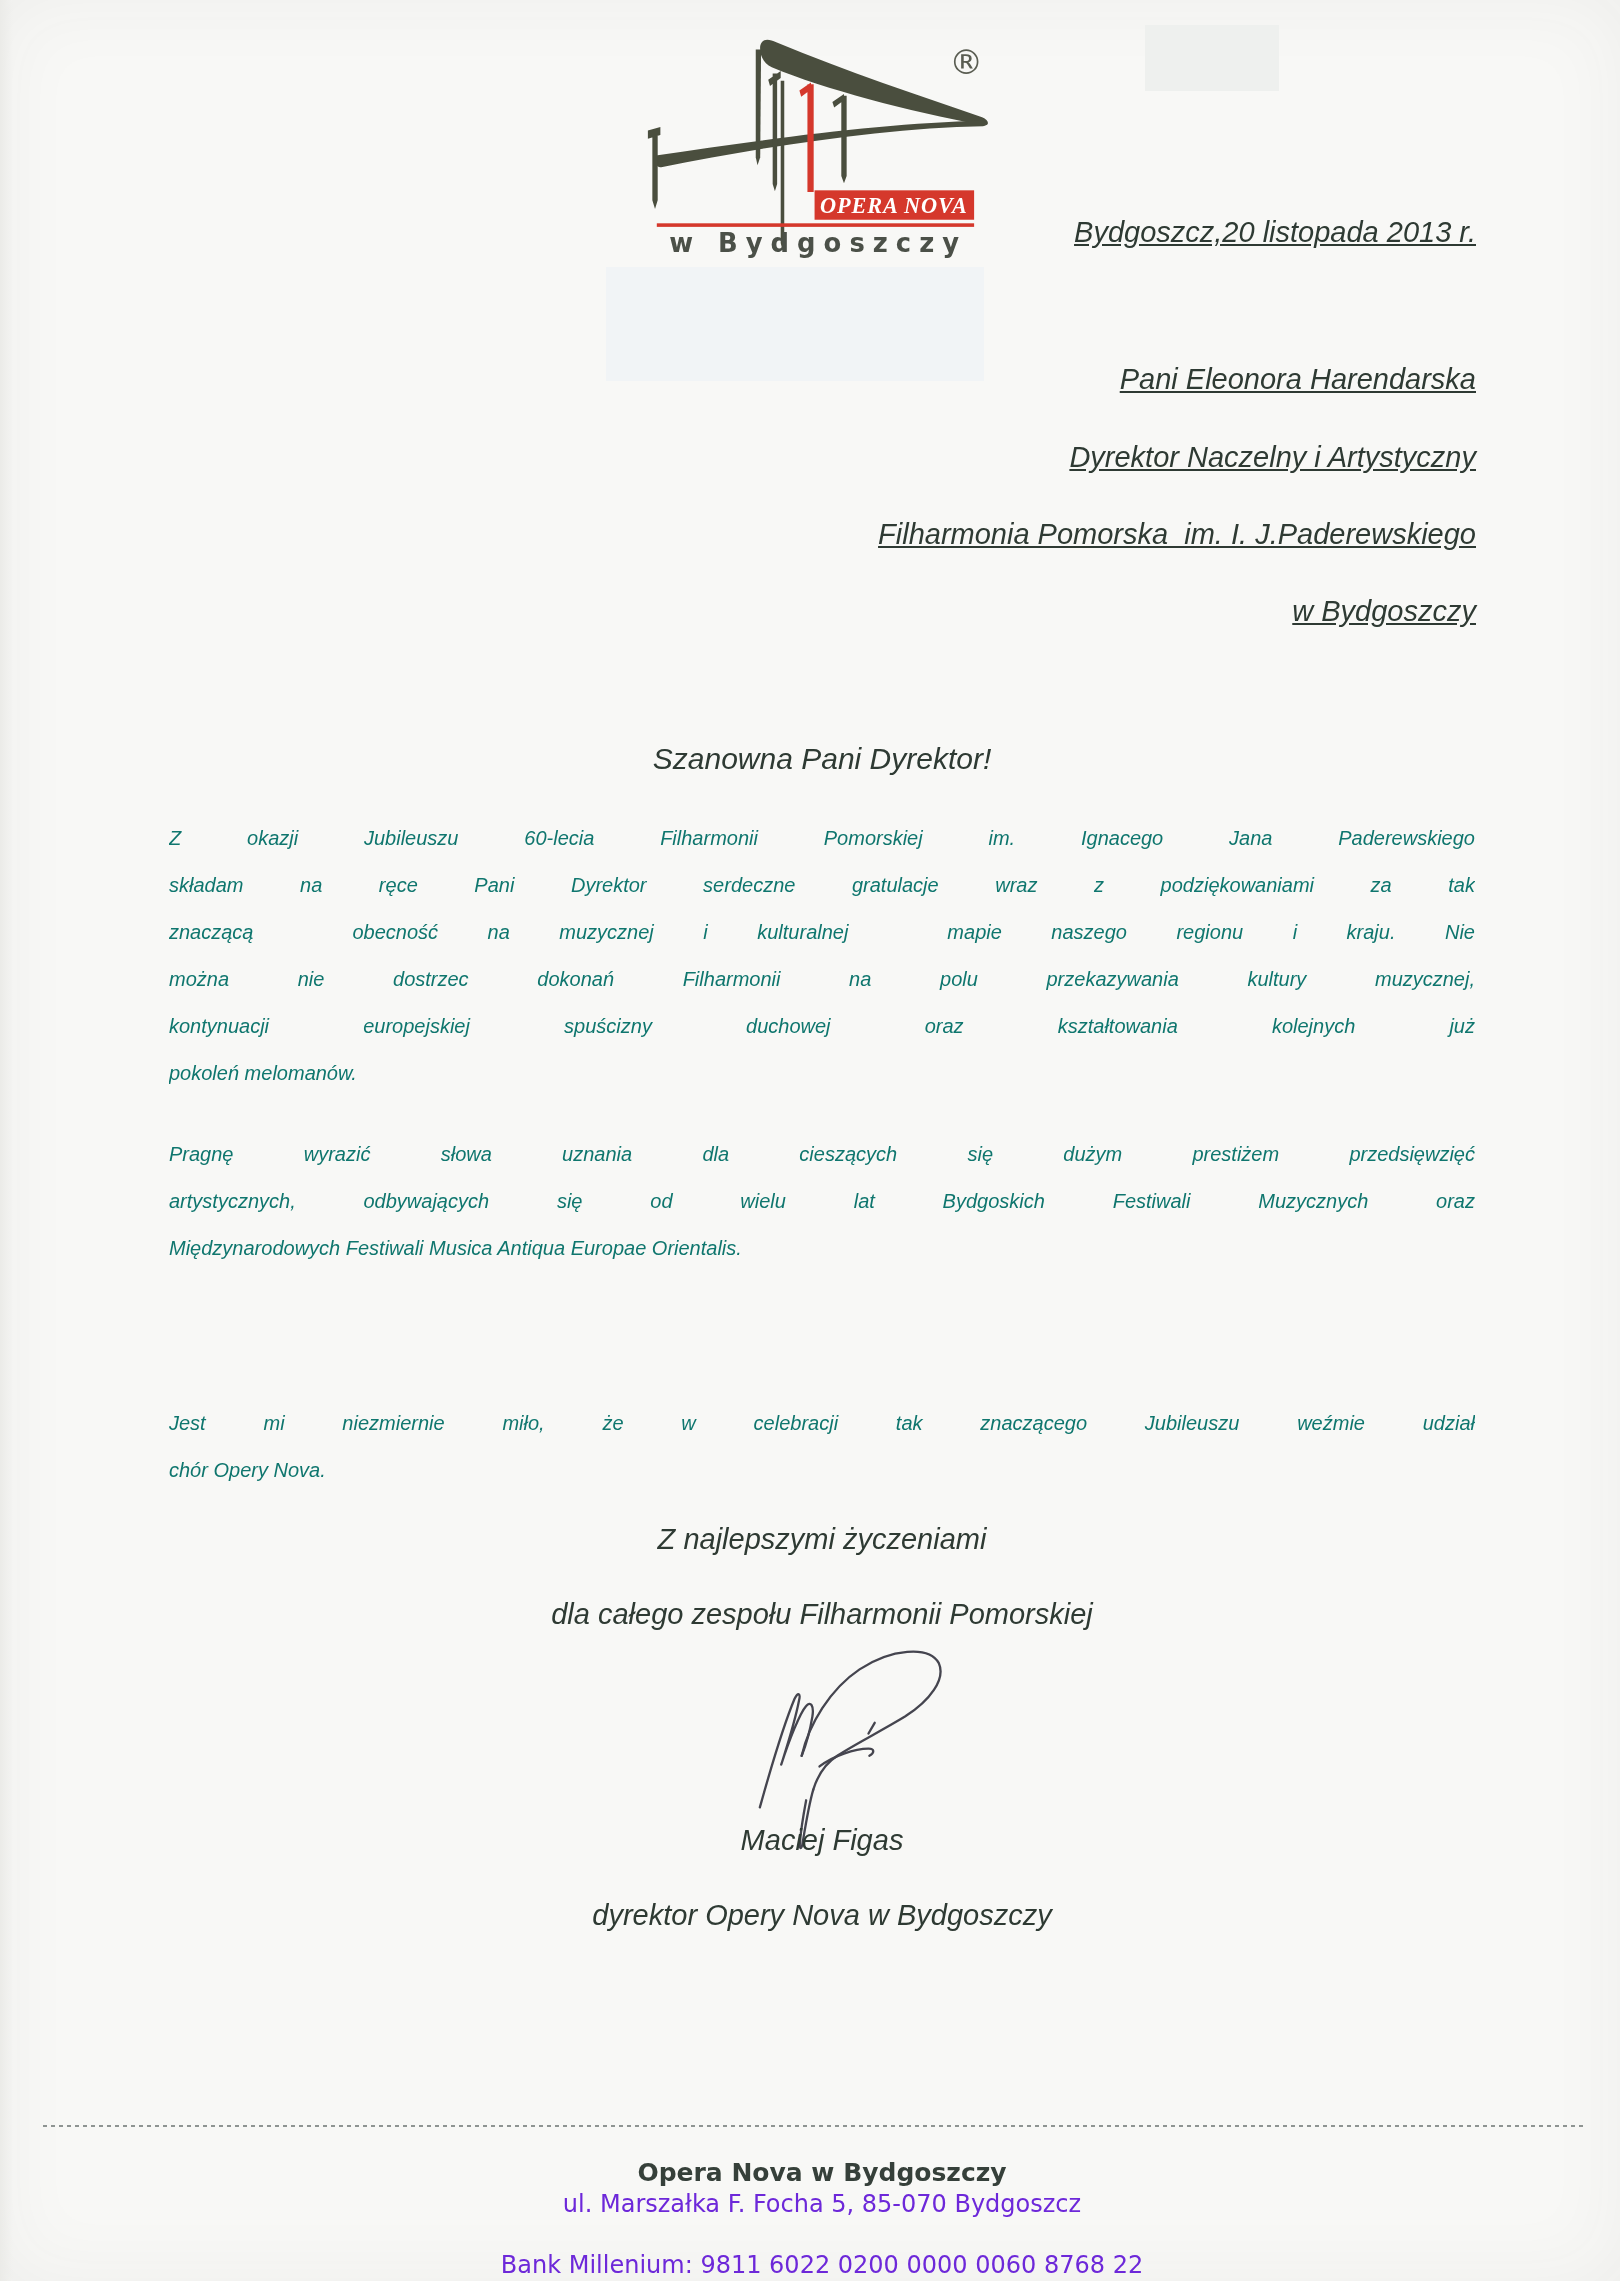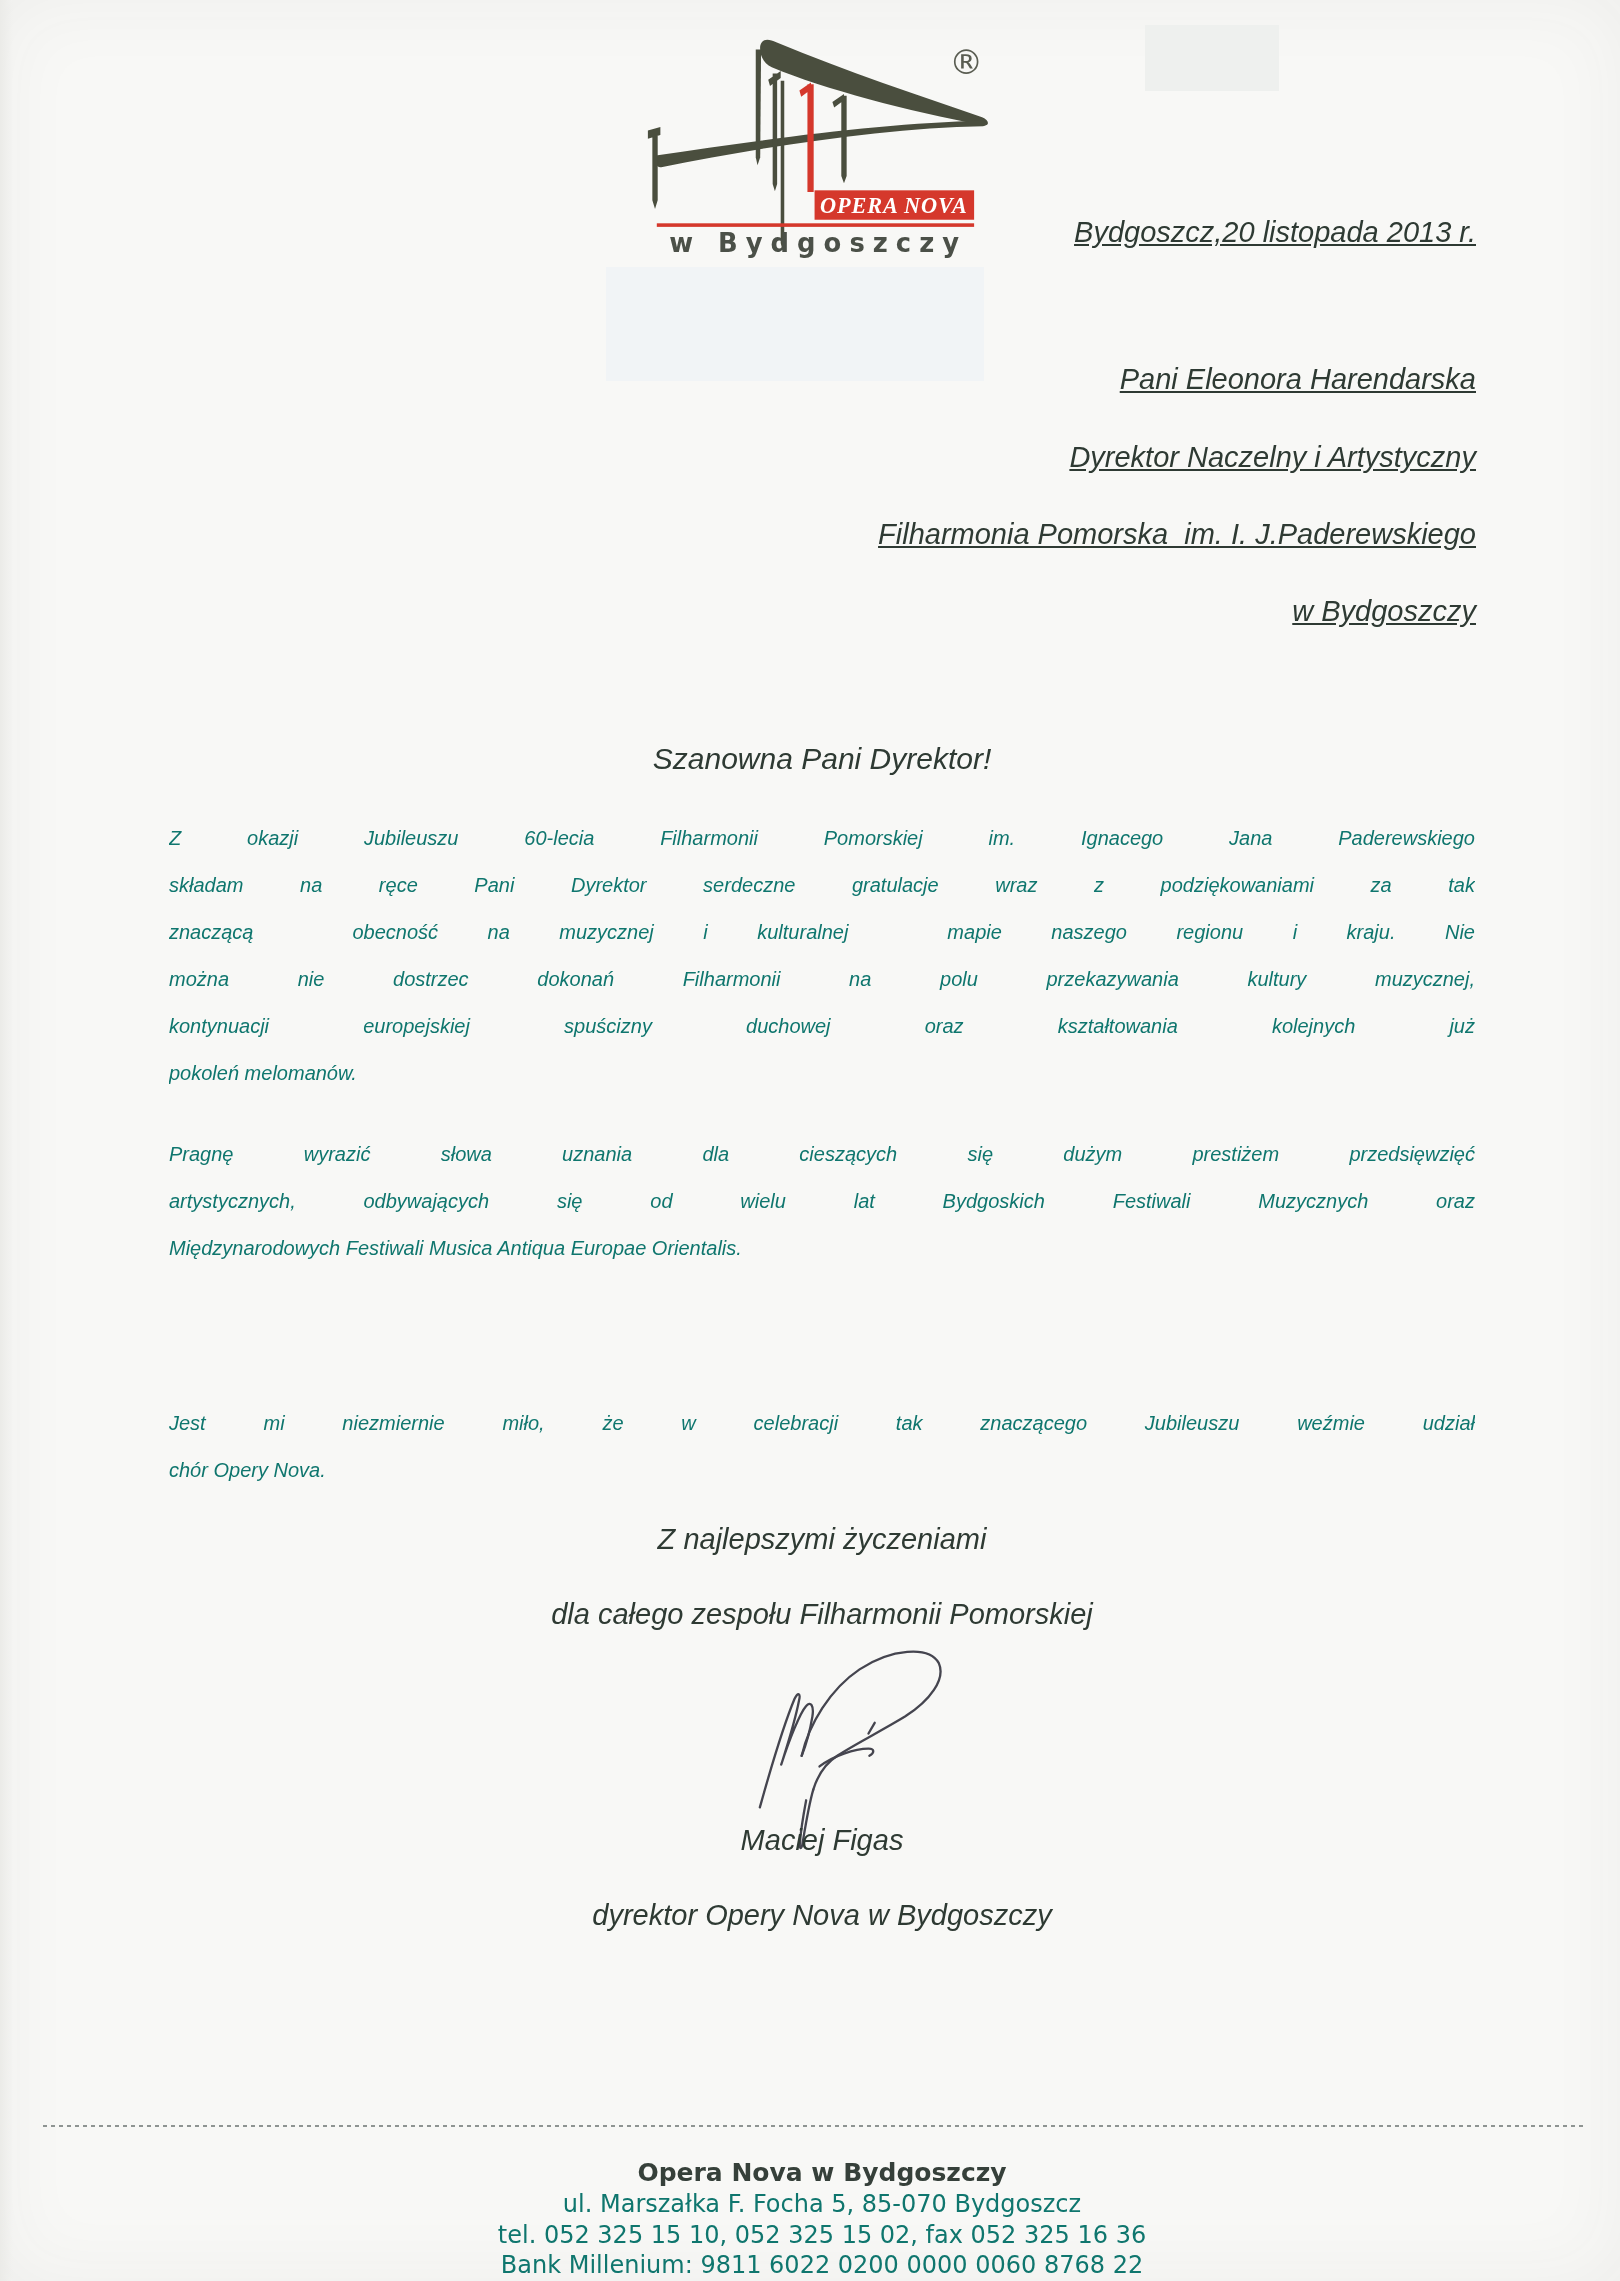--- a/index.html
+++ b/index.html
@@ -30,21 +30,21 @@
   .bline.last { text-align-last:left; }
 
   .salutation { font-size:30px; }
 
   .signature-svg { position:absolute; left:677px; top:1640px; width:285px; height:374px; }
 
   .separator { position:absolute; left:43px; top:2125px; width:1543px; height:1.8px;
                background:repeating-linear-gradient(90deg,#8e9492 0 4.5px, rgba(0,0,0,0) 4.5px 8px); }
 
   .fline { position:absolute; left:169px; width:1306px; height:30px; line-height:30px;
-           text-align:center; font-style:normal; font-size:24px; color:#0f766e;
+           text-align:center; font-style:normal; font-size:24px; color:#6d28d9;
            font-family:"DejaVu Sans", sans-serif; white-space:pre; }
   .fbold { font-weight:bold; font-size:25px; color:#36403a; }
 
   .logo-brand-text { font-family:"Liberation Serif", serif; font-weight:bold; font-style:italic; }
   .logo-sub-text   { font-family:"DejaVu Sans", sans-serif; font-weight:bold; }
   .reg-text        { font-family:"DejaVu Sans", sans-serif; }
 </style>
 </head>
 <body>
 
@@ -116,17 +116,16 @@
       <path d="M215,105 L222,93"></path>
     </g>
   </svg>
 
   <div class="line cline" style="top:1821px;">Maciej Figas</div>
   <div class="line cline" style="top:1896px;">dyrektor Opery Nova w Bydgoszczy</div>
 
   <div class="separator"></div>
   <div class="fline fbold" style="top:2158px;">Opera Nova w Bydgoszczy</div>
   <div class="fline" style="top:2189px;">ul. Marszałka F. Focha 5, 85-070 Bydgoszcz</div>
-  <div class="fline" style="top:2220px;">tel. 052 325 15 10, 052 325 15 02, fax 052 325 16 36</div>
   <div class="fline" style="top:2250px;">Bank Millenium: 9811 6022 0200 0000 0060 8768 22</div>
 
 </div>
 
 
 </body></html>

